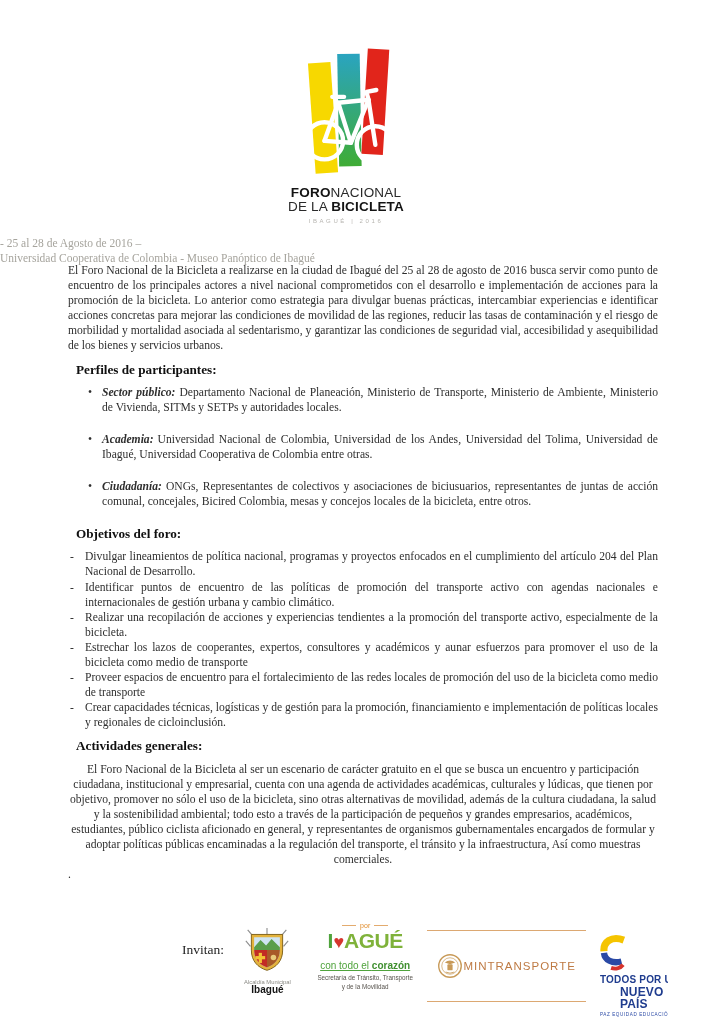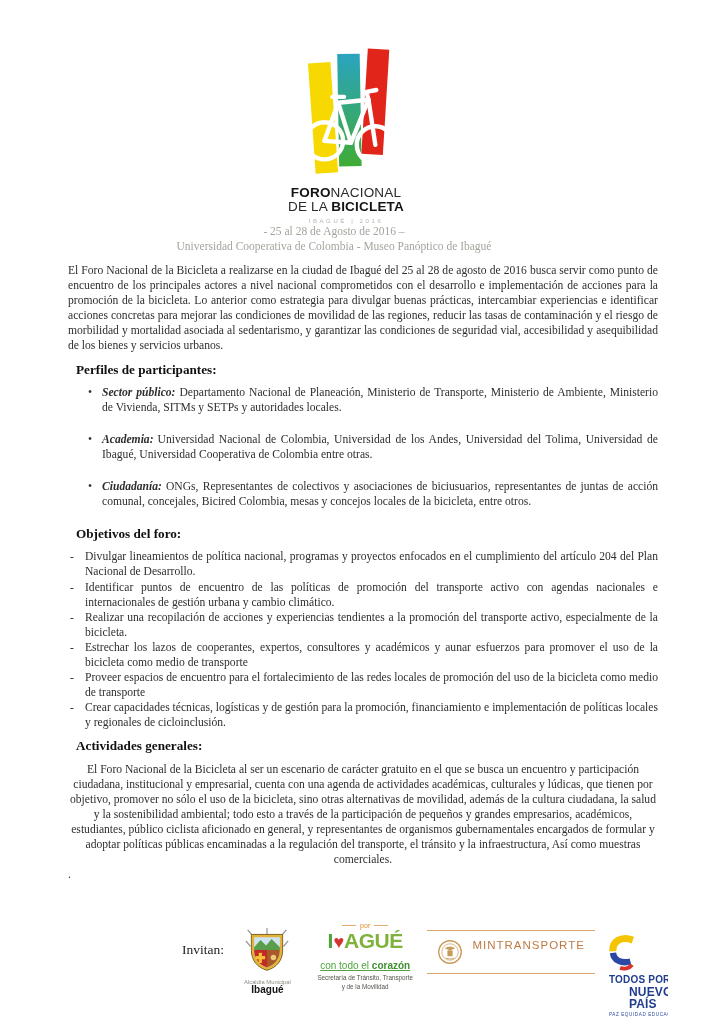--- a/index.html
+++ b/index.html
@@ -18,21 +18,21 @@
   }
   .lt-bold { font-weight:bold; }
   .lt-reg  { font-weight:normal; color:#2a2a2a; }
   .logo-sub {
     font-family:"Liberation Sans", sans-serif; font-size:6px; letter-spacing:2.6px;
     color:#b7b5b0; margin-top:4px; white-space:nowrap;
   }
 
   
   .event-meta {
-    position:absolute; top:224px; left:0; width:100%; text-align:center;
+    position:absolute; top:236px; left:0; width:100%; text-align:left;
     color:#a6a49d; font-size:11.5px; line-height:14.5px;
   }
 
   
   .content { position:absolute; top:263px; left:68px; width:590px; font-size:11.6px; line-height:15.1px; }
   .para-justify { margin:0; text-align:justify; }
   .para-left { margin:0; text-align:center; }
   h3.section {
     font-size:13.2px; color:#101010; font-weight:bold; margin:8px;
   }
@@ -62,21 +62,21 @@
   .dashline { width:14px; height:1px; background:#e3ab6e; display:inline-block; }
   .ib-name { font-weight:bold; font-size:21px; line-height:1.02; margin-top:1px; white-space:nowrap; }
   .ib-i { color:#4fa33c; }
   .ib-heart { color:#d5352f; font-size:18px; }
   .ib-rest { color:#7fb23a; letter-spacing:-0.5px; }
   .ib-tag { font-size:10px; color:#4fa33c; margin-top:9px;text-decoration:underline; }
   .ib-tag b { color:#3f8f2f; }
   .ib-sec { font-size:6.3px; color:#57534d; margin-top:3px; line-height:1.4; }
 
   .mt { margin:14px 4px 0 8px; border-top:1px solid #dca872; border-bottom:1px solid #dca872;
-        padding:8px 10px; display:flex; align-items:flex-start; gap:9px; }
+        padding:22px 10px; display:flex; align-items:center; }
   .mt-text { font-family:"Liberation Sans", sans-serif; font-size:11.5px; letter-spacing:1px; color:#be7a43; white-space:nowrap; }
 
   .np { margin-top:17px; margin-left:10px; display:flex; align-items:flex-start; gap:4px;flex-direction:column; }
   .np-lines { font-family:"Liberation Sans", sans-serif; font-weight:bold; color:#1f3c8e; line-height:1.05; }
   .np-l1 { font-size:10px; letter-spacing:0.2px; }
   .np-l2 { font-size:12px; letter-spacing:0.2px;margin-left:20px; }
   .np-small { font-size:4.6px; font-weight:normal; color:#2a49a5; margin-top:2px; letter-spacing:0.6px; }
 </style>
 </head>
 <body>

